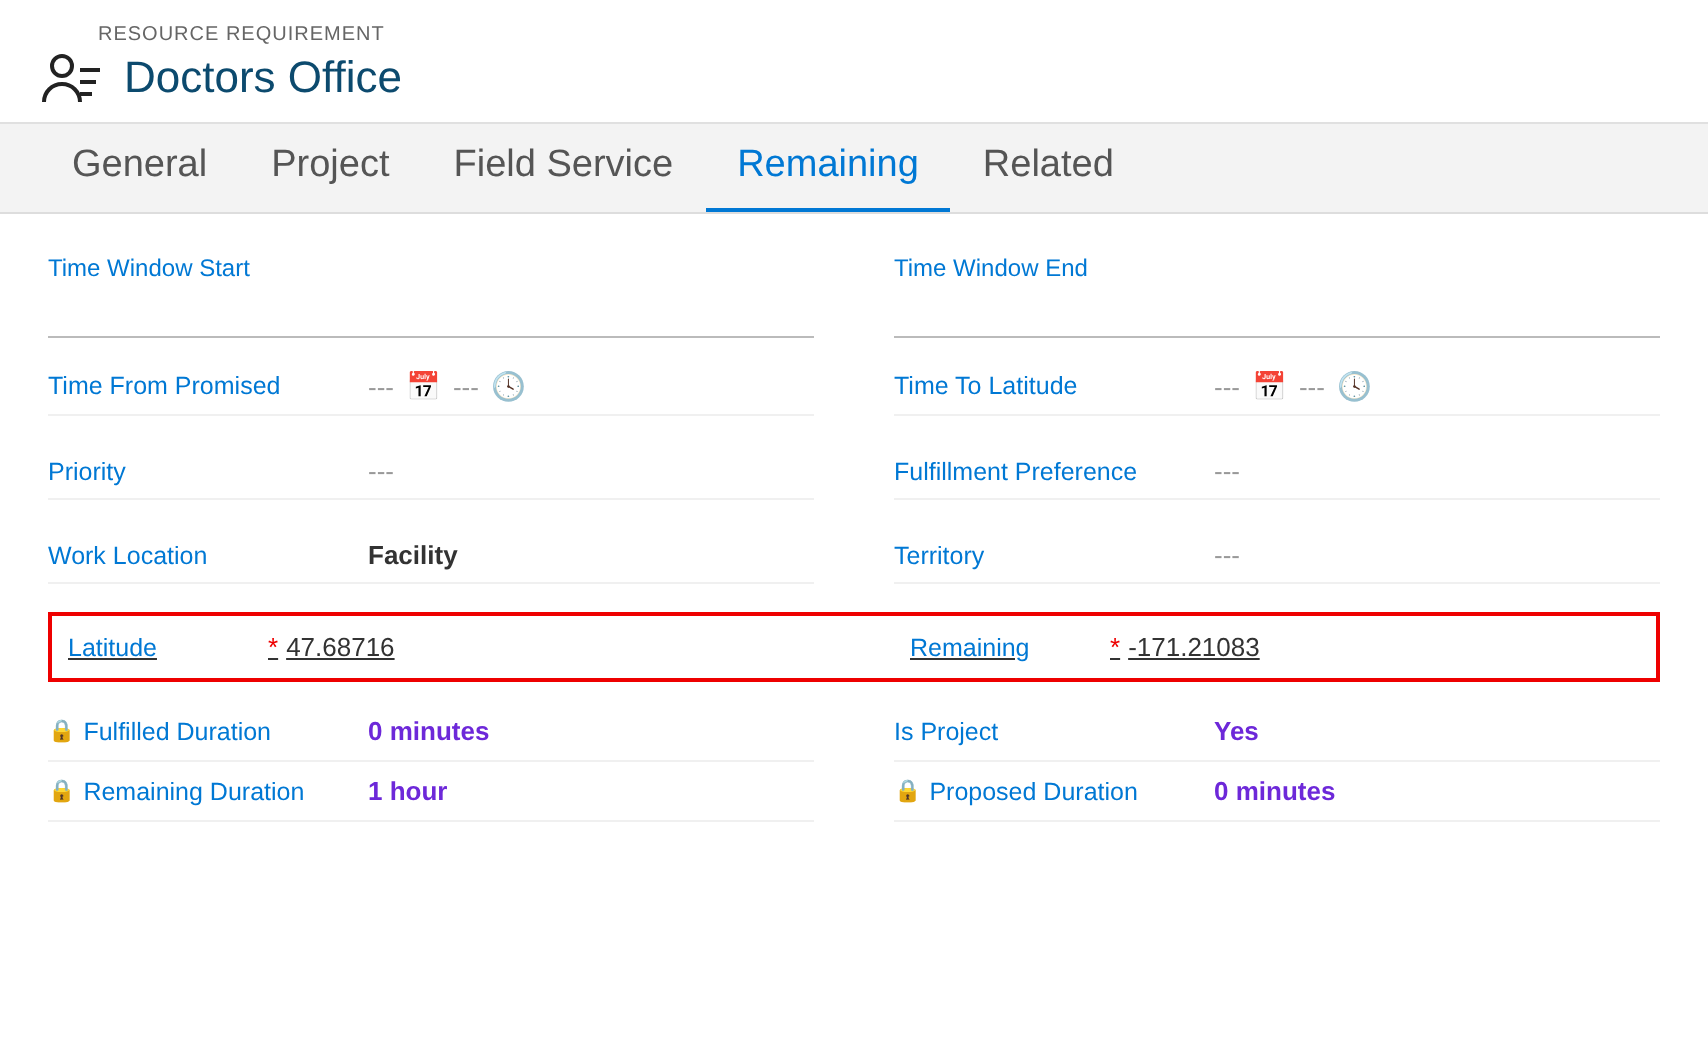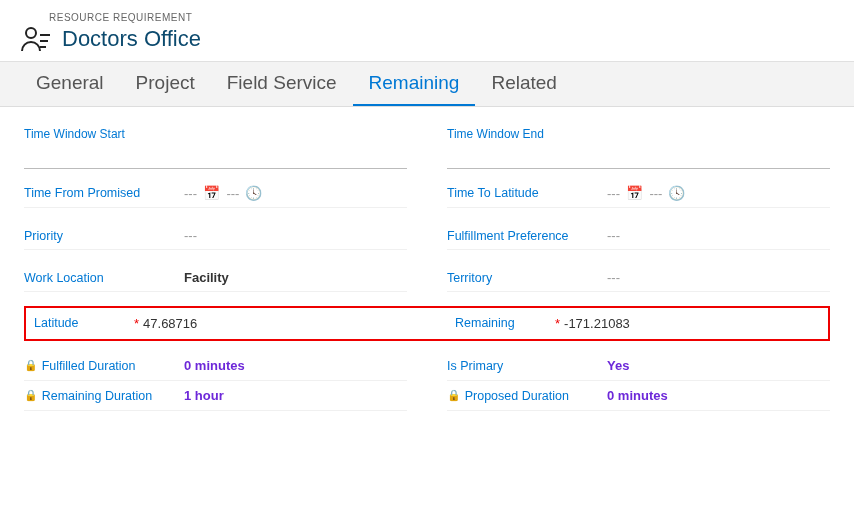--- a/index.html
+++ b/index.html
@@ -37,21 +37,21 @@
 
     
     .time-promised-row { display: flex; align-items: center; padding: 6px 0; border-bottom: 1px solid #f0f0f0; }
     .time-promised-values { display: flex; align-items: center; gap: 6px; color: #999; font-size: 13px; }
     .icon-cal, .icon-clock { color: #555; font-size: 14px; }
 
     
     .highlight-section { border: 2px solid #e00; margin: 8px 0; padding: 2px 0; }
     .highlight-row { display: flex; gap: 40px; }
     .highlight-col { flex: 1; }
-    .highlight-field-row { display: flex; align-items: flex-start; padding: 6px 8px; }
+    .highlight-field-row { display: flex; align-items: flex-end; padding: 6px 8px; text-decoration: underline; }
     .highlight-field-label { width: 100px; color: #0078d4; font-size: 12.5px; flex-shrink: 0; }
     .required-star { color: #e00; margin-right: 4px; }
     .highlight-field-value { color: #333; font-size: 13px; }
 
     
     .lock-icon { color: #666; font-size: 11px; margin-right: 4px; }
 
     
     .bottom-section { display: flex; gap: 40px; margin-top: 10px; }
     .bottom-col { flex: 1; }
@@ -186,21 +186,21 @@
       <div class="bottom-field-row">
         <div class="bottom-field-label">
           <span class="lock-icon">🔒</span>
           <span>Remaining Duration</span>
         </div>
         <div class="bottom-field-value bold">1 hour</div>
       </div>
     </div>
     <div class="bottom-col">
       <div class="bottom-field-row">
-        <div class="bottom-field-label">Is Primary</div>
+        <div class="bottom-field-label">Is Project</div>
         <div class="bottom-field-value bold">Yes</div>
       </div>
       <div class="bottom-field-row">
         <div class="bottom-field-label">
           <span class="lock-icon">🔒</span>
           <span>Proposed Duration</span>
         </div>
         <div class="bottom-field-value bold">0 minutes</div>
       </div>
     </div>

